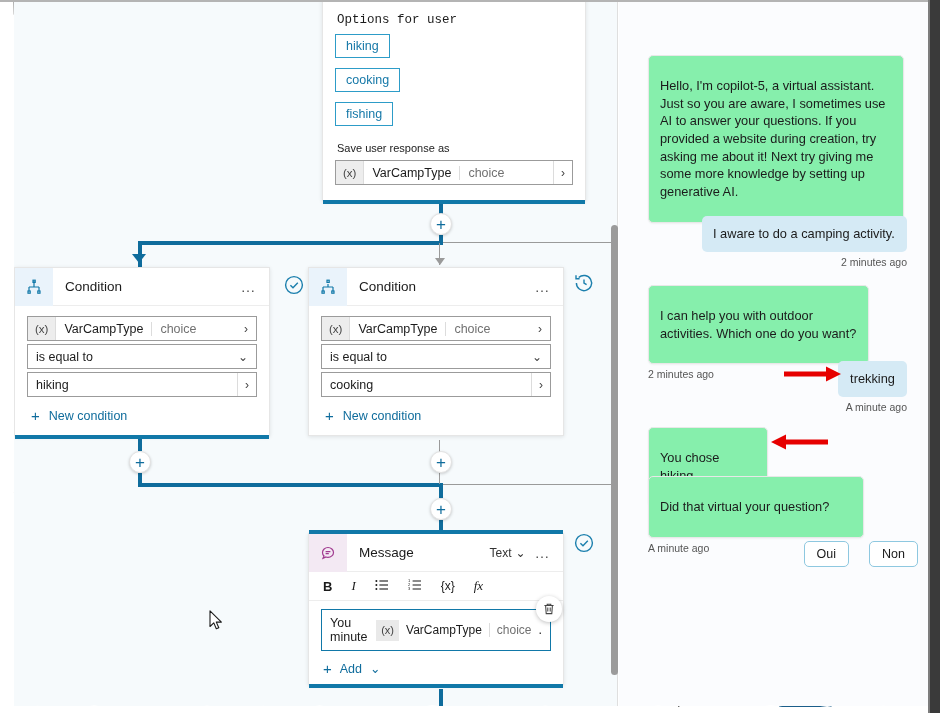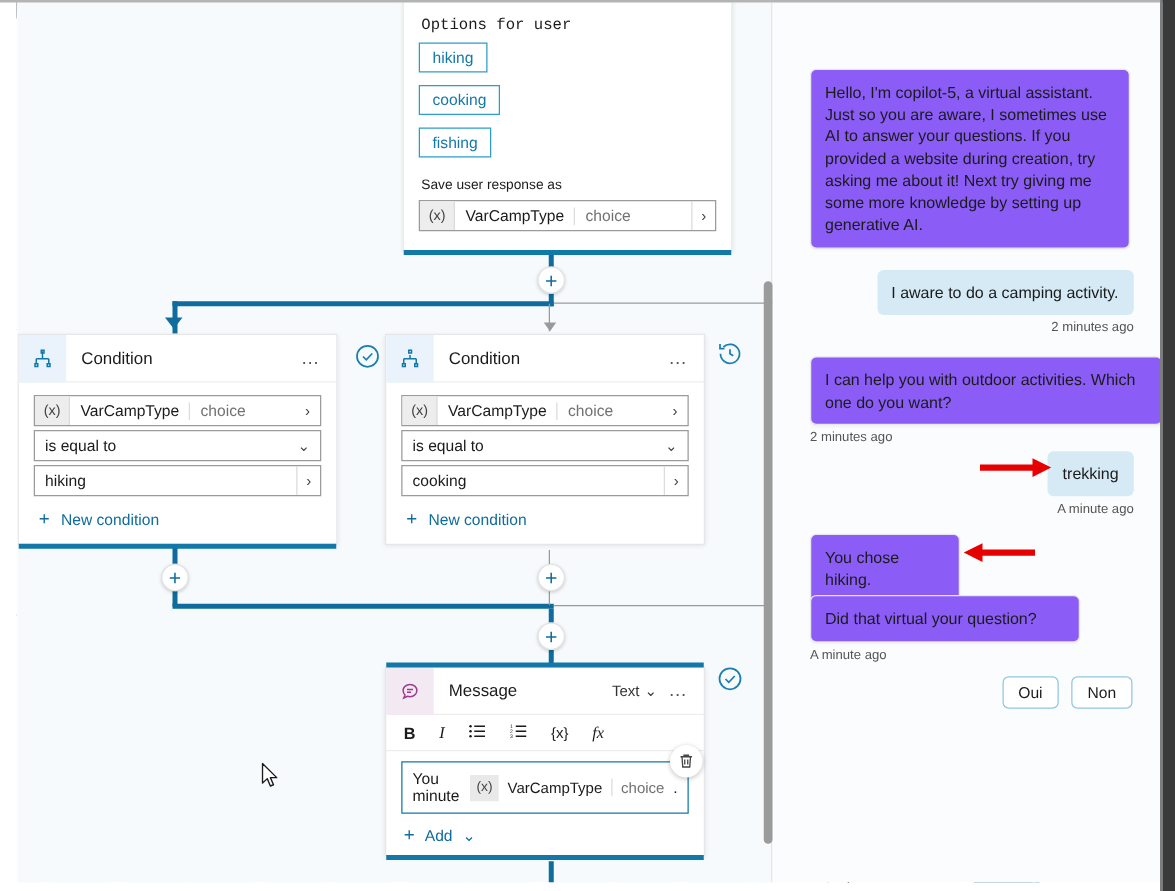--- a/index.html
+++ b/index.html
@@ -136,22 +136,22 @@
   
   .vscroll { position:absolute; left:611px; top:225px; width:7px; height:450px;
              background:#9b9b9b; border-radius:4px; z-index:20; cursor:pointer;}
 
   
   .chat {
     position:absolute; left:619px; top:2px; width:309px; height:704px;
     background:#fbfcfe; z-index:30; overflow:hidden;
   }
   .bubble-bot {
-    background:#8b5cf6; border:1px solid #e8e8e8; border-radius:5px;
-    padding:9px 11px; font-size:12.8px; line-height:1.38; color:#1b1b1b;
+    background:#86efac; border:1px solid #e8e8e8; border-radius:5px;
+    padding:21px 11px; font-size:12.8px; line-height:1.38; color:#1b1b1b;
     box-shadow:0 1px 2px rgba(0,0,0,.05);
   }
   .bubble-user {
     background:#d5eaf5; border-radius:5px; padding:9px 11px;
     font-size:12.8px; line-height:1.38; color:#1b1b1b;
   }
   .ts { font-size:10.5px; color:#555; margin-top:4px; }
   .ts.right { text-align:right; }
   .qbtn {
     display:inline-block; border:1px solid #8ec8e0; border-radius:5px; background:#fff;
@@ -386,40 +386,40 @@
 
     <div style="position:absolute; left:29px; top:53px; width:256px;">
       <div class="bubble-bot">Hello, I'm copilot-5, a virtual assistant. Just so you are aware, I sometimes use AI to answer your questions. If you provided a website during creation, try asking me about it! Next try giving me some more knowledge by setting up generative AI.</div>
     </div>
 
     <div style="position:absolute; left:83px; top:214px; width:205px;">
       <div class="bubble-user" style="text-align:left;">I aware to do a camping activity.</div>
       <div class="ts right">2 minutes ago</div>
     </div>
 
-    <div style="position:absolute; left:29px; top:283px; width:282px;">
+    <div style="position:absolute; left:29px; top:283px; width:221px;">
       <div class="bubble-bot">I can help you with outdoor activities. Which one do you want?</div>
       <div class="ts">2 minutes ago</div>
     </div>
 
     <div style="position:absolute; left:219px; top:359px; width:69px;">
       <div class="bubble-user" style="text-align:center;">trekking</div>
       <div class="ts right">A minute ago</div>
     </div>
 
     <div style="position:absolute; left:29px; top:425px; width:120px;">
       <div class="bubble-bot">You chose hiking.</div>
     </div>
 
     <div style="position:absolute; left:29px; top:474px; width:216px;">
       <div class="bubble-bot">Did that virtual your question?</div>
       <div class="ts">A minute ago</div>
     </div>
 
-    <div style="position:absolute; right:22px; top:539px; display:flex; gap:10px;">
+    <div style="position:absolute; right:10px; top:539px; display:flex; gap:20px;">
       <span class="qbtn">Oui</span>
       <span class="qbtn">Non</span>
     </div>
   </div>
 
   <div class="composer">
     <div class="ph">Ask a question or describe what you need</div>
     <div class="cnt">0/2000</div>
     <span class="send">
       <svg width="22" height="18" viewBox="0 0 22 18" fill="none" stroke="#1b1b1b" stroke-width="1.1">

